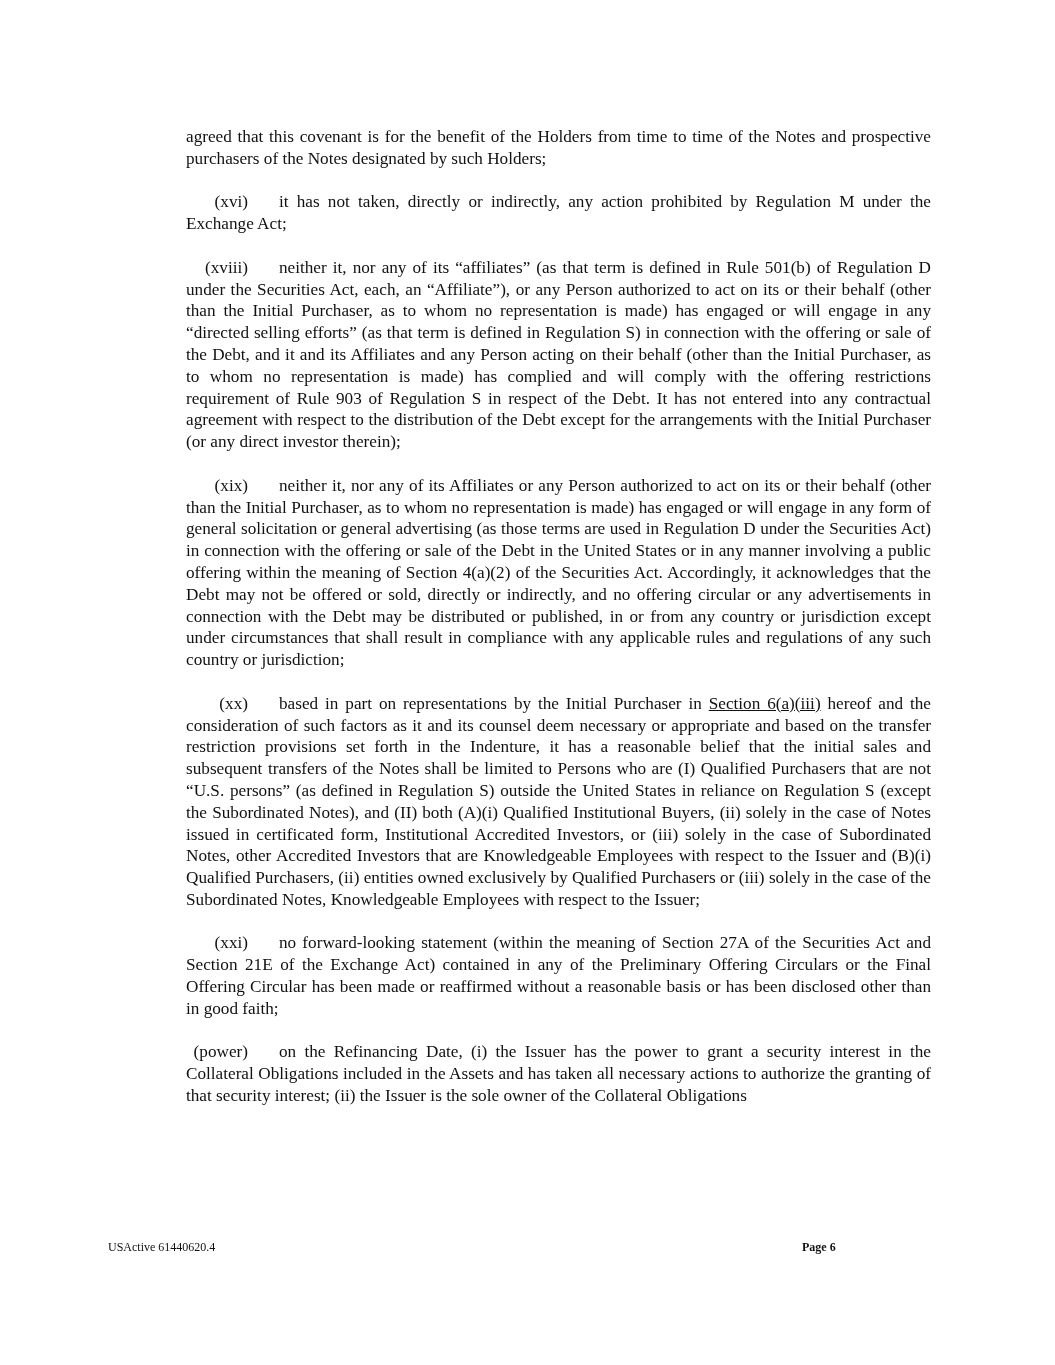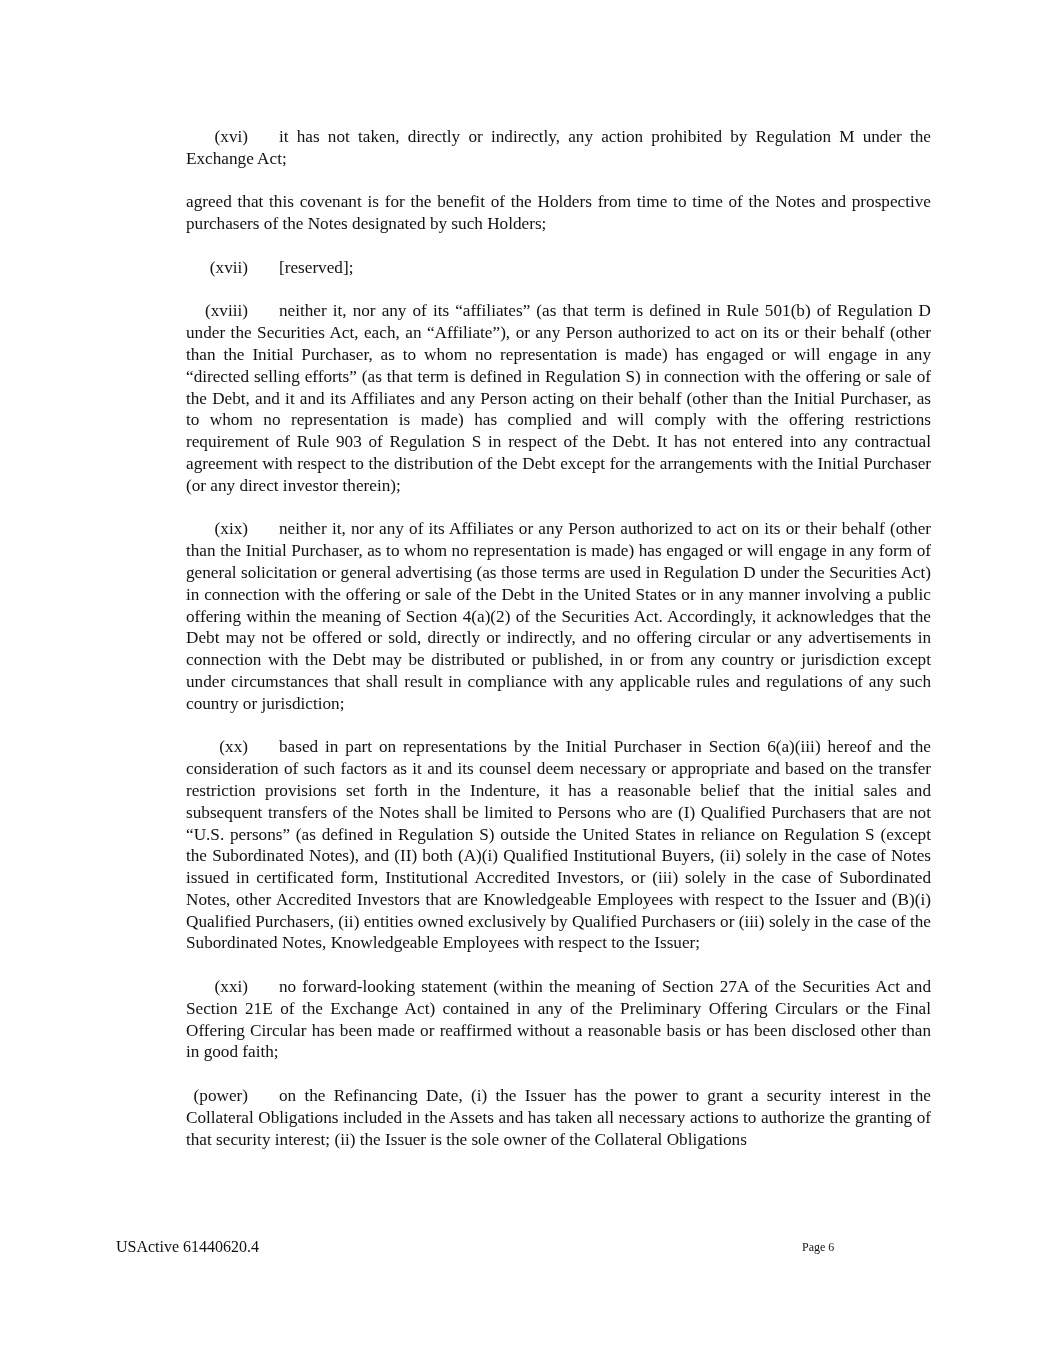--- a/index.html
+++ b/index.html
@@ -43,47 +43,48 @@
       display: inline-block;
       width: 62px;
       text-align: right;
       padding-right: 31px;
       box-sizing: content-box;
     }
     .bold {
       font-weight: normal;
     }
     .ul {
+      text-decoration: underline;
     }
     .footer-left {
       position: absolute;
-      left: 116px;
+      left: 108px;
       top: 1240px;
-      font-size: 16px;
+      font-size: 12px;
       line-height: 14px;
     }
     .footer-right {
       position: absolute;
       left: 802px;
       top: 1240px;
       font-size: 12px;
       line-height: 14px;
+      font-weight: bold;
     }
   </style>
 </head>
 <body>
 
 <div class="page">
   <div class="body-text">
 
+    <p class="para cont">agreed that this covenant is for the benefit of the Holders from time to time of the Notes and prospective purchasers of the Notes designated by such Holders;</p>
+
     <p class="para"><span class="item-num">(xvi)</span><span>it has not taken, directly or indirectly, any action prohibited by Regulation M under the Exchange Act;</span></p>
 
-    <p class="para cont">agreed that this covenant is for the benefit of the Holders from time to time of the Notes and prospective purchasers of the Notes designated by such Holders;</p>
-
-    <p class="para"><span class="item-num">(xvii)</span><span>[reserved];</span></p>
 
     <p class="para"><span class="item-num">(xviii)</span><span>neither it, nor any of its “affiliates” (as that term is defined in Rule 501(b) of Regulation D under the Securities Act, each, an “</span><span class="bold">Affiliate</span><span>”), or any Person authorized to act on its or their behalf (other than the Initial Purchaser, as to whom no representation is made) has engaged or will engage in any “directed selling efforts” (as that term is defined in Regulation S) in connection with the offering or sale of the Debt, and it and its Affiliates and any Person acting on their behalf (other than the Initial Purchaser, as to whom no representation is made) has complied and will comply with the offering restrictions requirement of Rule 903 of Regulation S in respect of the Debt.  It has not entered into any contractual agreement with respect to the distribution of the Debt except for the arrangements with the Initial Purchaser (or any direct investor therein);</span></p>
 
     <p class="para"><span class="item-num">(xix)</span><span>neither it, nor any of its Affiliates or any Person authorized to act on its or their behalf (other than the Initial Purchaser, as to whom no representation is made) has engaged or will engage in any form of general solicitation or general advertising (as those terms are used in Regulation D under the Securities Act) in connection with the offering or sale of the Debt in the United States or in any manner involving a public offering within the meaning of Section 4(a)(2) of the Securities Act.  Accordingly, it acknowledges that the Debt may not be offered or sold, directly or indirectly, and no offering circular or any advertisements in connection with the Debt may be distributed or published, in or from any country or jurisdiction except under circumstances that shall result in compliance with any applicable rules and regulations of any such country or jurisdiction;</span></p>
 
     <p class="para"><span class="item-num">(xx)</span><span>based in part on representations by the Initial Purchaser in </span><span class="ul">Section 6(a)(iii)</span><span> hereof and the consideration of such factors as it and its counsel deem necessary or appropriate and based on the transfer restriction provisions set forth in the Indenture, it has a reasonable belief that the initial sales and subsequent transfers of the Notes shall be limited to Persons who are (I) Qualified Purchasers that are not “U.S. persons” (as defined in Regulation S) outside the United States in reliance on Regulation S (except the Subordinated Notes), and (II) both (A)(i) Qualified Institutional Buyers, (ii) solely in the case of Notes issued in certificated form, Institutional Accredited Investors, or (iii) solely in the case of Subordinated Notes, other Accredited Investors that are Knowledgeable Employees with respect to the Issuer and (B)(i) Qualified Purchasers, (ii) entities owned exclusively by Qualified Purchasers or (iii) solely in the case of the Subordinated Notes, Knowledgeable Employees with respect to the Issuer;</span></p>
 
     <p class="para"><span class="item-num">(xxi)</span><span>no forward-looking statement (within the meaning of Section 27A of the Securities Act and Section 21E of the Exchange Act) contained in any of the Preliminary Offering Circulars or the Final Offering Circular has been made or reaffirmed without a reasonable basis or has been disclosed other than in good faith;</span></p>
 
     <p class="para"><span class="item-num">(power)</span><span>on the Refinancing Date, (i) the Issuer has the power to grant a security interest in the Collateral Obligations included in the Assets and has taken all necessary actions to authorize the granting of that security interest; (ii) the Issuer is the sole owner of the Collateral Obligations</span></p>

